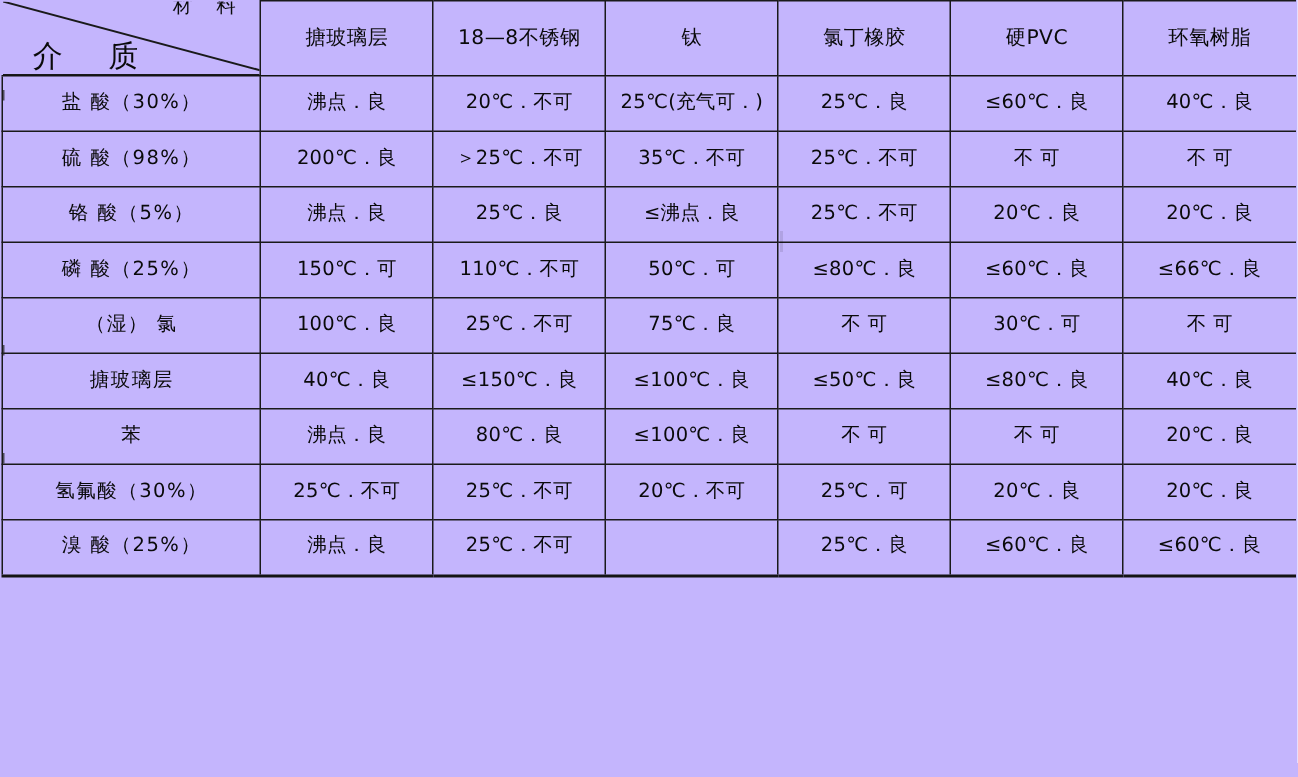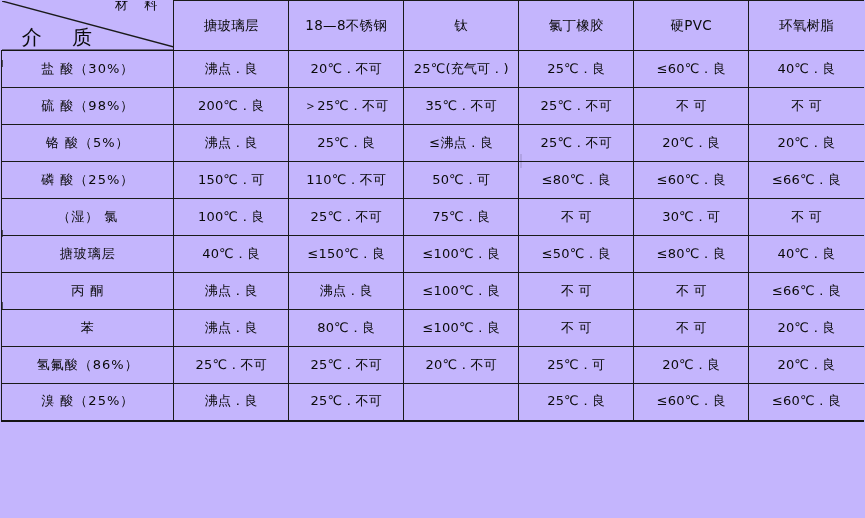--- a/index.html
+++ b/index.html
@@ -198,39 +198,30 @@
       <tr>
         <td class="rowhead">搪玻璃层</td>
         <td class="cell">40℃．良</td>
         <td class="cell">≤150℃．良</td>
         <td class="cell">≤100℃．良</td>
         <td class="cell">≤50℃．良</td>
         <td class="cell">≤80℃．良</td>
         <td class="cell">40℃．良</td>
       </tr>
       <tr>
-        <td class="rowhead">丙  酮</td>
-        <td class="cell">沸点．良</td>
-        <td class="cell">沸点．良</td>
-        <td class="cell">≤100℃．良</td>
-        <td class="cell">不  可</td>
-        <td class="cell">不  可</td>
-        <td class="cell">≤66℃．良</td>
-      </tr>
-      <tr>
         <td class="rowhead">苯</td>
         <td class="cell">沸点．良</td>
         <td class="cell">80℃．良</td>
         <td class="cell">≤100℃．良</td>
         <td class="cell">不  可</td>
         <td class="cell">不  可</td>
         <td class="cell">20℃．良</td>
       </tr>
       <tr>
-        <td class="rowhead">氢氟酸（86%）</td>
+        <td class="rowhead">氢氟酸（30%）</td>
         <td class="cell">25℃．不可</td>
         <td class="cell">25℃．不可</td>
         <td class="cell">20℃．不可</td>
         <td class="cell">25℃．可</td>
         <td class="cell">20℃．良</td>
         <td class="cell">20℃．良</td>
       </tr>
       <tr>
         <td class="rowhead">溴 酸（25%）</td>
         <td class="cell">沸点．良</td>

